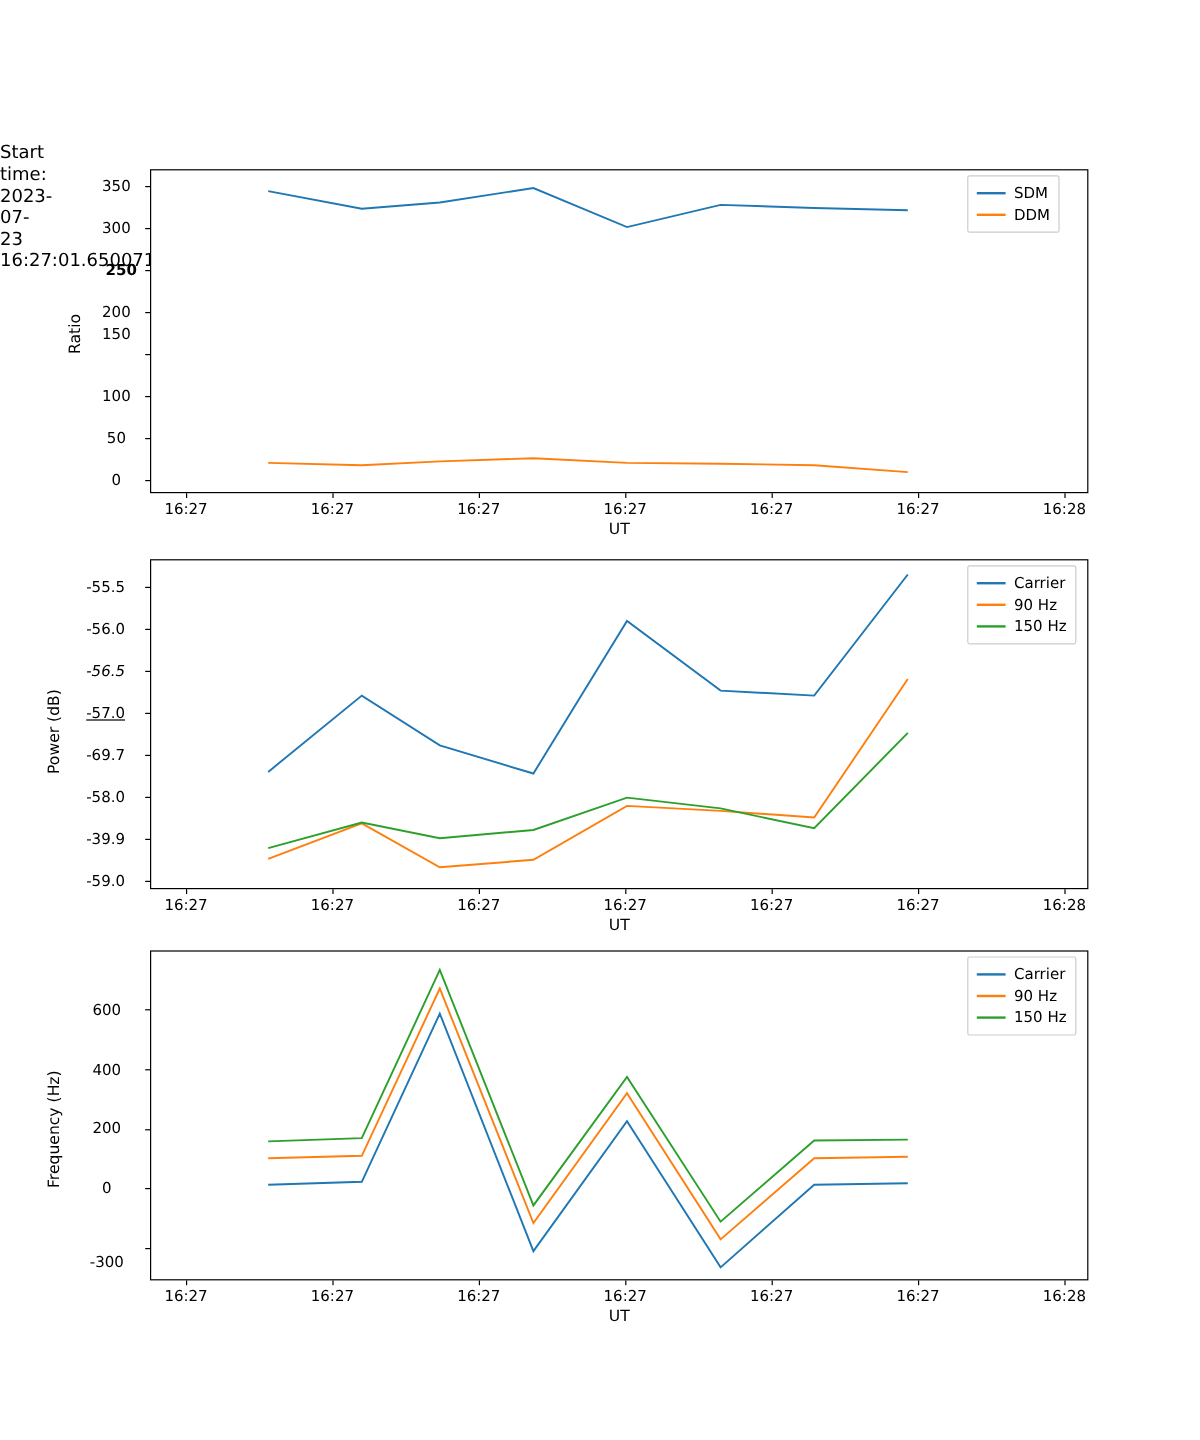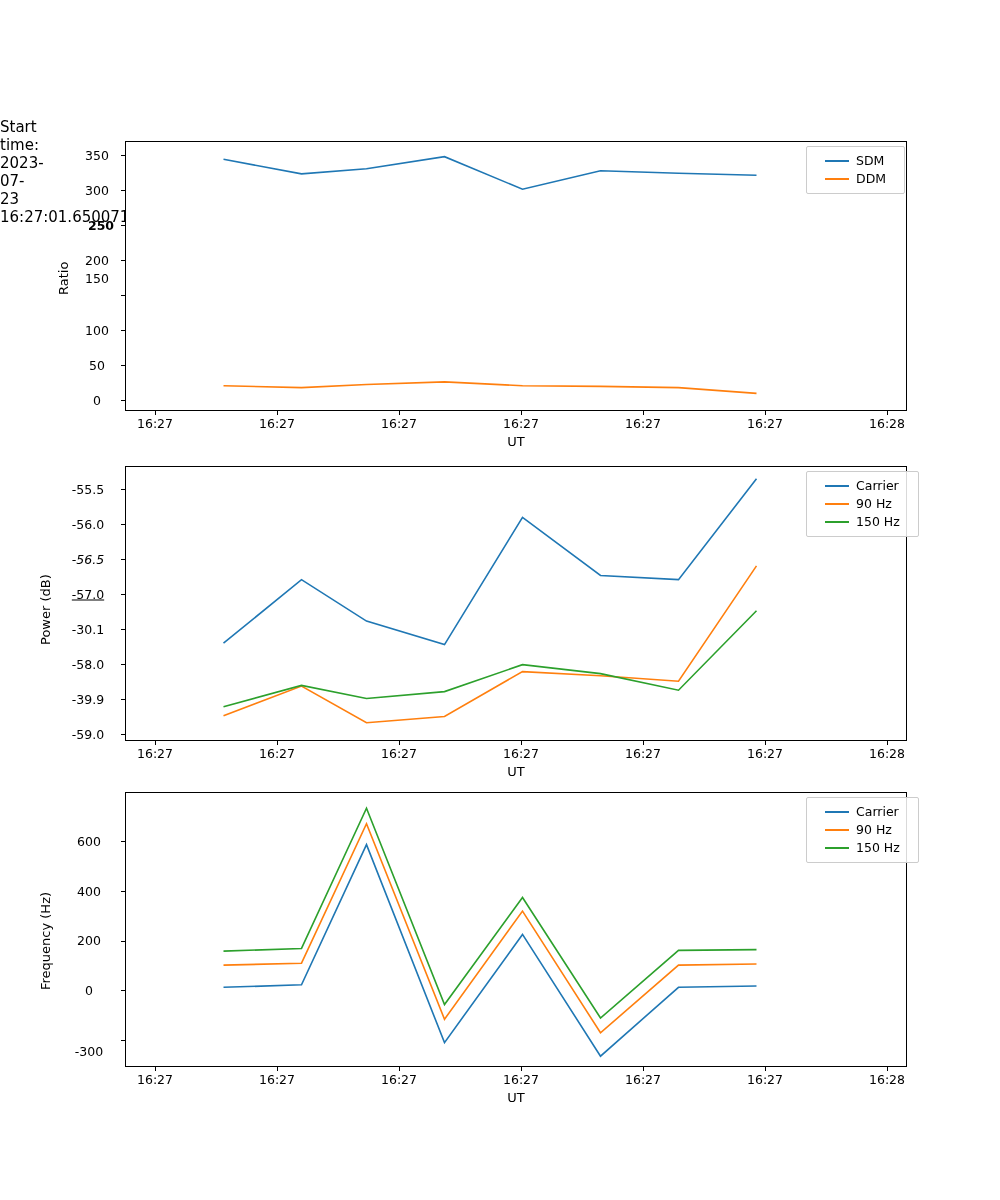--- a/index.html
+++ b/index.html
@@ -72,21 +72,21 @@
     position: absolute;
     width: 4px;
     height: 1px;
     background: #000000;
   }
   .legend {
     position: absolute;
     border: 1px solid #cccccc;
     background: rgba(255,255,255,0.85);
     border-radius: 2px;
-    padding: 5px 18px;
+    padding: 5px 7px;
     font-size: 12.5px;
     line-height: 18px;
   }
   .legend-row {
     display: flex;
     align-items: center;
     white-space: nowrap;
   }
   .legend-swatch {
     width: 24px;
@@ -165,21 +165,21 @@
       <svg width="780" height="273" viewBox="0 0 780 273">
         <polyline id="p2s0" fill="none" stroke="#1f77b4" stroke-width="1.6" points="97.50,176.24 175.50,112.66 240.50,154.12 318.50,177.62 396.50,50.45 474.50,108.51 552.50,112.66 630.50,11.75"></polyline>
         <polyline id="p2s1" fill="none" stroke="#ff7f0e" stroke-width="1.6" points="97.50,248.81 175.50,219.09 240.50,255.72 318.50,249.50 396.50,204.58 474.50,208.72 552.50,214.25 630.50,98.83"></polyline>
         <polyline id="p2s2" fill="none" stroke="#2ca02c" stroke-width="1.6" points="97.50,239.83 175.50,218.40 240.50,231.53 318.50,224.62 396.50,197.67 474.50,206.65 552.50,223.24 630.50,143.76"></polyline>
       </svg>
     </div>
 
     <div class="tick-label-y" style="left:60px; top:734px; width:56px;">-59.0</div>
     <div class="tick-label-y" style="left:60px; top:699px; width:56px;">-39.9</div>
     <div class="tick-label-y" style="left:60px; top:664px; width:56px;">-58.0</div>
-    <div class="tick-label-y" style="left:60px; top:629px; width:56px;">-30.1</div>
+    <div class="tick-label-y" style="left:60px; top:629px; width:56px;">-69.7</div>
     <div class="tick-label-y" style="left:60px; top:594px; width:56px;text-decoration:underline;">-57.0</div>
     <div class="tick-label-y" style="left:60px; top:559px; width:56px;font-style:italic;">-56.5</div>
     <div class="tick-label-y" style="left:60px; top:524px; width:56px;">-56.0</div>
     <div class="tick-label-y" style="left:60px; top:489px; width:56px;">-55.5</div>
 
     <div class="tick-mark-y" style="left:121px; top:734px;"></div>
     <div class="tick-mark-y" style="left:121px; top:699px;"></div>
     <div class="tick-mark-y" style="left:121px; top:664px;"></div>
     <div class="tick-mark-y" style="left:121px; top:629px;"></div>
     <div class="tick-mark-y" style="left:121px; top:594px;"></div>

